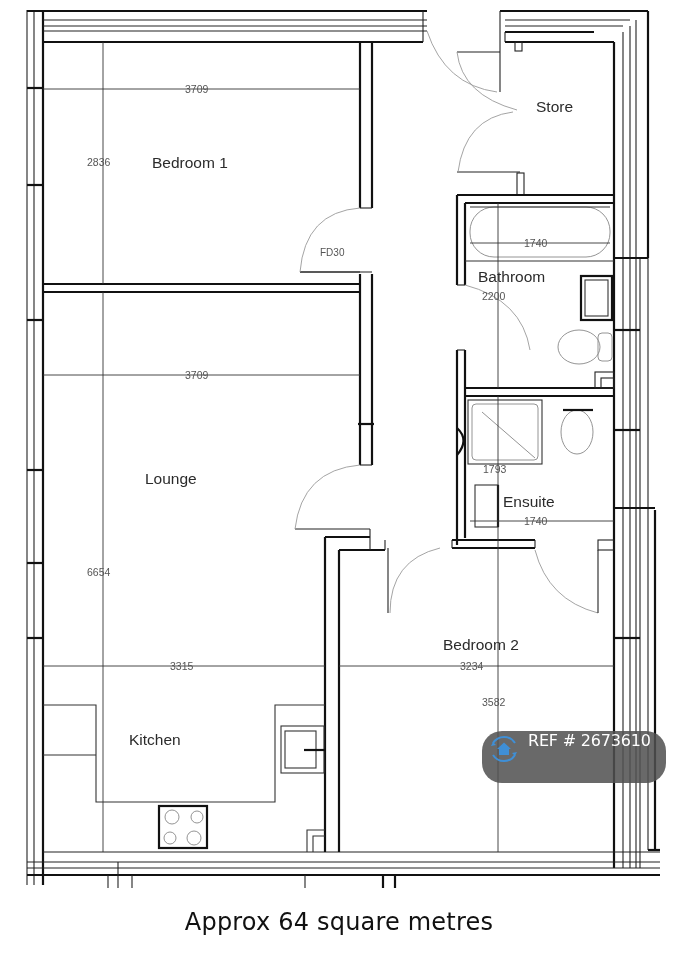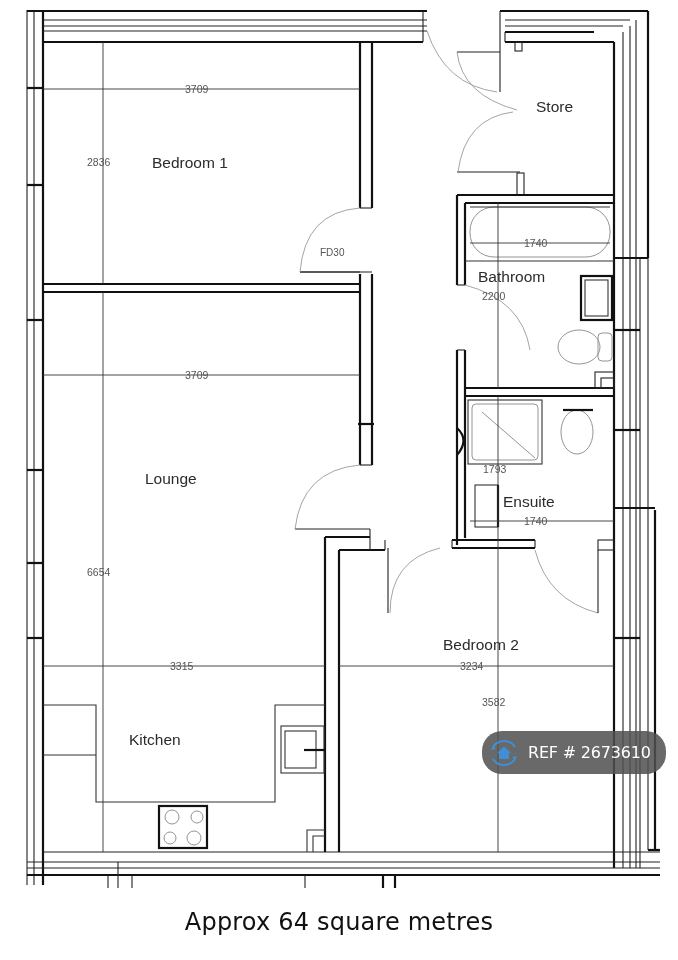--- a/index.html
+++ b/index.html
@@ -7,21 +7,21 @@
   #plan { position:absolute; left:0; top:0; width:678px; height:900px; }
   .wall { stroke:#111; stroke-width:2.2; fill:none; }
   .wall-thin { stroke:#222; stroke-width:1.1; fill:none; }
   .fix { stroke:#333; stroke-width:1.1; fill:none; }
   .fix-light { stroke:#888; stroke-width:0.9; fill:none; }
   .door-swing { stroke:#9a9a9a; stroke-width:0.9; fill:none; }
   .dim { stroke:#333; stroke-width:0.9; fill:none; }
   .room-label { font-family:"Liberation Sans", sans-serif; font-size:15.5px; fill:#2b2b2b; }
   .dim-label { font-family:"Liberation Sans", sans-serif; font-size:10.5px; fill:#555; }
   .tag-label { font-family:"Liberation Sans", sans-serif; font-size:10px; fill:#555; }
-  .ref-badge { position:absolute; left:482px; top:731px; width:184px; height:43px; border-radius:20px; background:rgba(80,80,80,0.86); display:flex; align-items:center; }
+  .ref-badge { position:absolute; left:482px; top:731px; width:184px; height:52px; border-radius:20px; background:rgba(80,80,80,0.86); display:flex; }
   .ref-icon { width:36px; height:36px; margin-left:4px; }
   .ref-text { color:#ffffff; font-family:"DejaVu Sans", sans-serif; font-size:16px; margin-left:6px; letter-spacing:-0.2px; }
   .caption { position:absolute; left:0; top:908px; width:678px; text-align:center; font-family:"DejaVu Sans", sans-serif; font-size:24px; color:#111; letter-spacing:0.2px; }
 </style>
 </head>
 <body>
 
 <svg id="plan" viewBox="0 0 678 900" xmlns="http://www.w3.org/2000/svg">
 
   <g>

